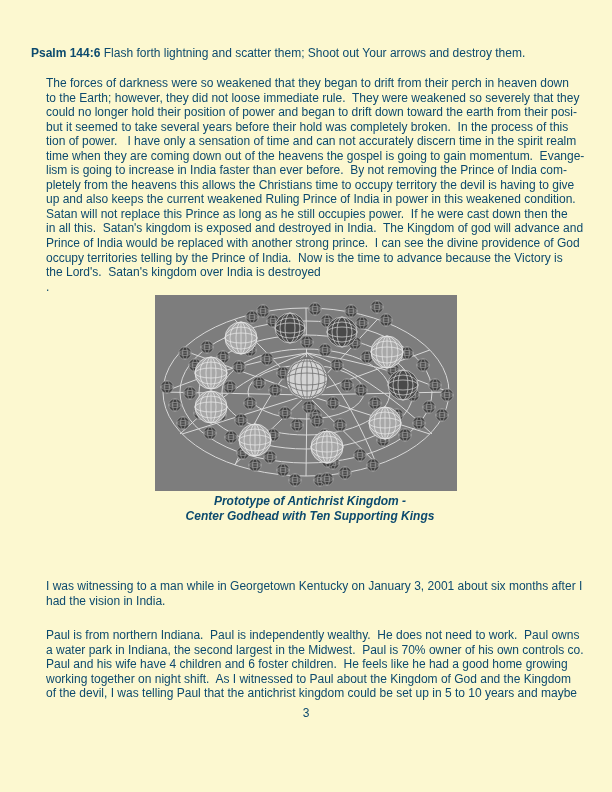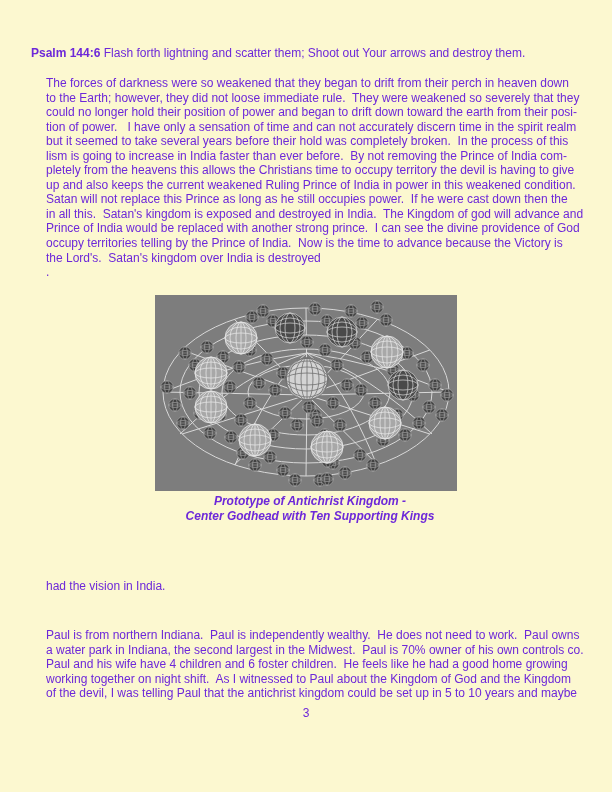--- a/index.html
+++ b/index.html
@@ -1,21 +1,21 @@
 <!DOCTYPE html>
 <html><head>
 <meta charset="utf-8">
 <style>
   html,body{margin:0;padding:0;background:#ffffff;}
   .page{
     position:relative;
     width:612px;height:792px;
     background:#FCF8D0;
     font-family:"Liberation Sans", sans-serif;
-    color:#6d28d9;
+    color:#0c4a6e;
     overflow:hidden;
   }
   .tline{white-space:pre;font-size:12px;line-height:14.55px;}
   .psalm{position:absolute;left:31px;top:46px;font-size:12px;line-height:14.55px;white-space:pre;}
   .psalm .ref{font-weight:bold;}
   .para{position:absolute;left:31px;margin-left:15px;}
   .para-1{top:76px;}
   .para-2{top:579px;}
   .para-3{top:628px;}
   .figure{position:absolute;left:155px;top:295px;width:302px;height:196px;}
@@ -38,22 +38,23 @@
 <body>
 
 <div class="page">
 
   <div class="psalm"><span class="ref">Psalm 144:6</span><span> Flash forth lightning and scatter them; Shoot out Your arrows and destroy them.</span></div>
 
   <div class="para para-1">
       <div class="tline">The forces of darkness were so weakened that they began to drift from their perch in heaven down</div>
       <div class="tline">to the Earth; however, they did not loose immediate rule.  They were weakened so severely that they</div>
       <div class="tline">could no longer hold their position of power and began to drift down toward the earth from their posi-</div>
+      <div class="tline">but it seemed to take several years before their hold was completely broken.  In the process of this</div>
       <div class="tline">tion of power.   I have only a sensation of time and can not accurately discern time in the spirit realm</div>
-      <div class="tline">but it seemed to take several years before their hold was completely broken.  In the process of this</div>
+      <div class="tline">time when they are coming down out of the heavens the gospel is going to gain momentum.  Evange-</div>
       <div class="tline">lism is going to increase in India faster than ever before.  By not removing the Prince of India com-</div>
       <div class="tline">pletely from the heavens this allows the Christians time to occupy territory the devil is having to give</div>
       <div class="tline">up and also keeps the current weakened Ruling Prince of India in power in this weakened condition.</div>
       <div class="tline">Satan will not replace this Prince as long as he still occupies power.  If he were cast down then the</div>
       <div class="tline">in all this.  Satan's kingdom is exposed and destroyed in India.  The Kingdom of god will advance and</div>
       <div class="tline">Prince of India would be replaced with another strong prince.  I can see the divine providence of God</div>
       <div class="tline">occupy territories telling by the Prince of India.  Now is the time to advance because the Victory is</div>
       <div class="tline">the Lord's.  Satan's kingdom over India is destroyed</div>
       <div class="tline">.</div>
     </div>
@@ -215,20 +216,21 @@
     </svg>
   </div>
 
   <div class="caption">
     <div>Prototype of Antichrist Kingdom -</div>
     <div>Center Godhead with Ten Supporting Kings</div>
   </div>
 
 
   <div class="para para-2">
+      <div class="tline">I was witnessing to a man while in Georgetown Kentucky on January 3, 2001 about six months after I</div>
       <div class="tline">had the vision in India.</div>
     </div>
 
   <div class="para para-3">
       <div class="tline">Paul is from northern Indiana.  Paul is independently wealthy.  He does not need to work.  Paul owns</div>
       <div class="tline">a water park in Indiana, the second largest in the Midwest.  Paul is 70% owner of his own controls co.</div>
       <div class="tline">Paul and his wife have 4 children and 6 foster children.  He feels like he had a good home growing</div>
       <div class="tline">working together on night shift.  As I witnessed to Paul about the Kingdom of God and the Kingdom</div>
       <div class="tline">of the devil, I was telling Paul that the antichrist kingdom could be set up in 5 to 10 years and maybe</div>
     </div>

